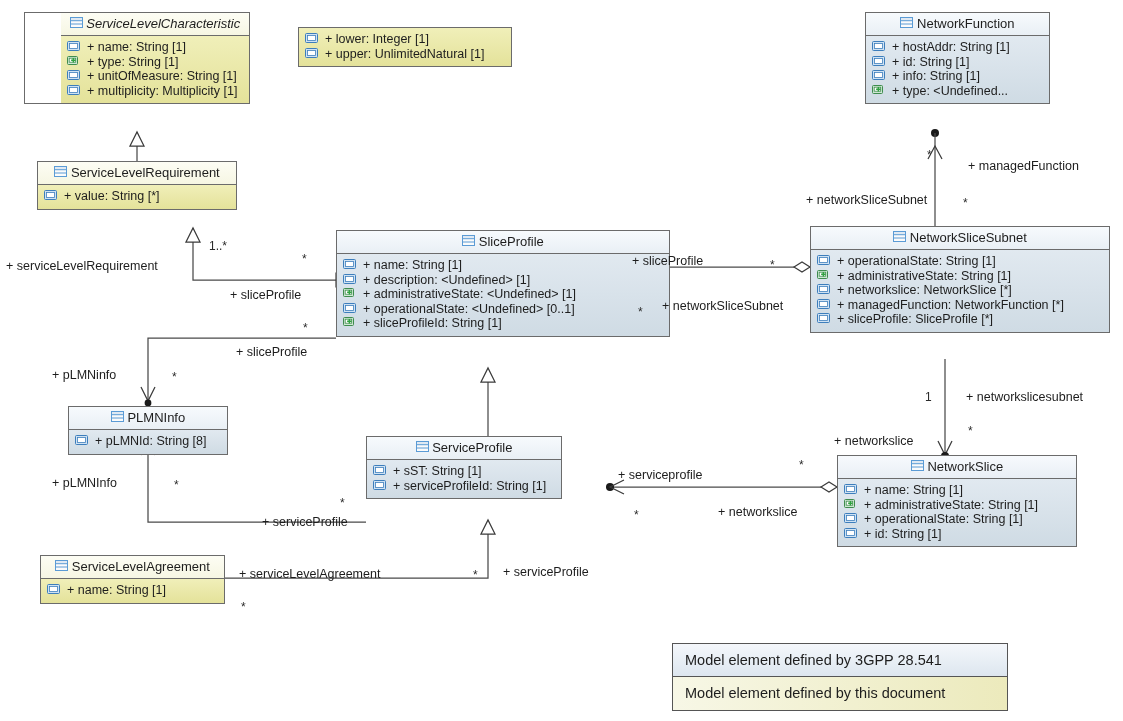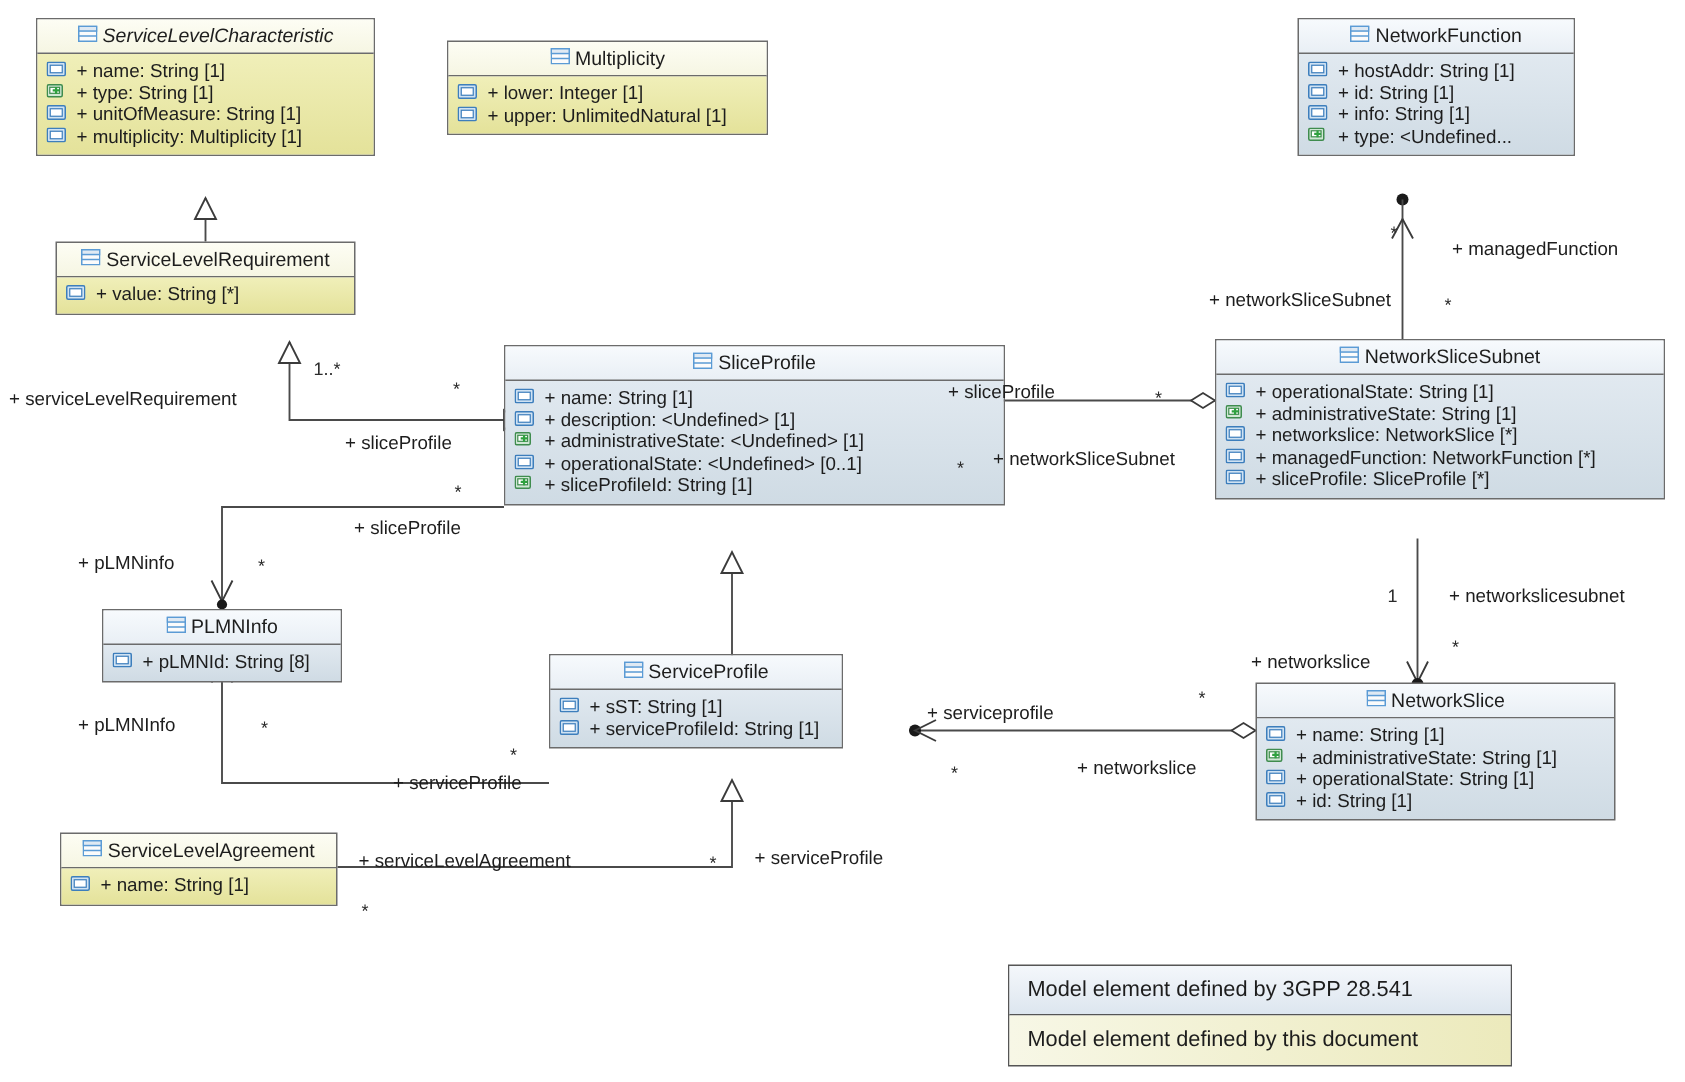--- a/index.html
+++ b/index.html
@@ -197,21 +197,21 @@
 
       <line x1="606" y1="487" x2="837" y2="487"></line>
       <circle cx="610" cy="487" r="4" fill="#1a1a1a" stroke="none"></circle>
       <path d="M624,480 L610,487 L624,494" fill="none" stroke="#3b3b3b" stroke-width="1.25"></path>
       <path d="M821,487 L829,482 L837,487 L829,492 z" fill="#ffffff" stroke="#3b3b3b" stroke-width="1.2"></path>
 
       <path d="M810,292 L630,292" stroke="none"></path>
     </g>
   </svg>
 
-  <div class="uml-class sty-yellow" style="left:24px; top:12px; width:226px;">
+  <div class="uml-class sty-yellow" style="left:24px; top:12px; width:226px;padding-left:36px;">
     <div class="cls-header">
       <span class="icon-class">
         <svg width="13" height="11" viewBox="0 0 13 11">
             <rect x="0.5" y="0.5" width="12" height="10" fill="#fbfbfb" stroke="#5b9bd5"></rect>
             <rect x="0.5" y="0.5" width="12" height="3.2" fill="#dfe9f3" stroke="#5b9bd5"></rect>
             <line x1="0.5" y1="7" x2="12.5" y2="7" stroke="#5b9bd5"></line>
           </svg>
       </span>
       <span class="italic-name">ServiceLevelCharacteristic</span>
     </div>
@@ -242,30 +242,20 @@
         <span class="icon-attr"><svg width="13" height="10" viewBox="0 0 13 10">
               <rect x="0.5" y="0.5" width="12" height="9" rx="1" fill="#cfe2f3" stroke="#3d7ebc"></rect>
               <rect x="2.5" y="2.5" width="8" height="5" fill="#ffffff" stroke="#3d7ebc" stroke-width="0.8"></rect>
             </svg></span>
         <span class="attr-text">+ multiplicity: Multiplicity [1]</span>
       </div>
     </div>
   </div>
 
   <div class="uml-class sty-yellow" style="left:298px; top:27px; width:214px;">
-    <div class="cls-header">
-      <span class="icon-class">
-        <svg width="13" height="11" viewBox="0 0 13 11">
-            <rect x="0.5" y="0.5" width="12" height="10" fill="#fbfbfb" stroke="#5b9bd5"></rect>
-            <rect x="0.5" y="0.5" width="12" height="3.2" fill="#dfe9f3" stroke="#5b9bd5"></rect>
-            <line x1="0.5" y1="7" x2="12.5" y2="7" stroke="#5b9bd5"></line>
-          </svg>
-      </span>
-      <span>Multiplicity</span>
-    </div>
     <div class="cls-attrs">
       <div class="attr-row">
         <span class="icon-attr"><svg width="13" height="10" viewBox="0 0 13 10">
               <rect x="0.5" y="0.5" width="12" height="9" rx="1" fill="#cfe2f3" stroke="#3d7ebc"></rect>
               <rect x="2.5" y="2.5" width="8" height="5" fill="#ffffff" stroke="#3d7ebc" stroke-width="0.8"></rect>
             </svg></span>
         <span class="attr-text">+ lower: Integer [1]</span>
       </div>
       <div class="attr-row">
         <span class="icon-attr"><svg width="13" height="10" viewBox="0 0 13 10">

